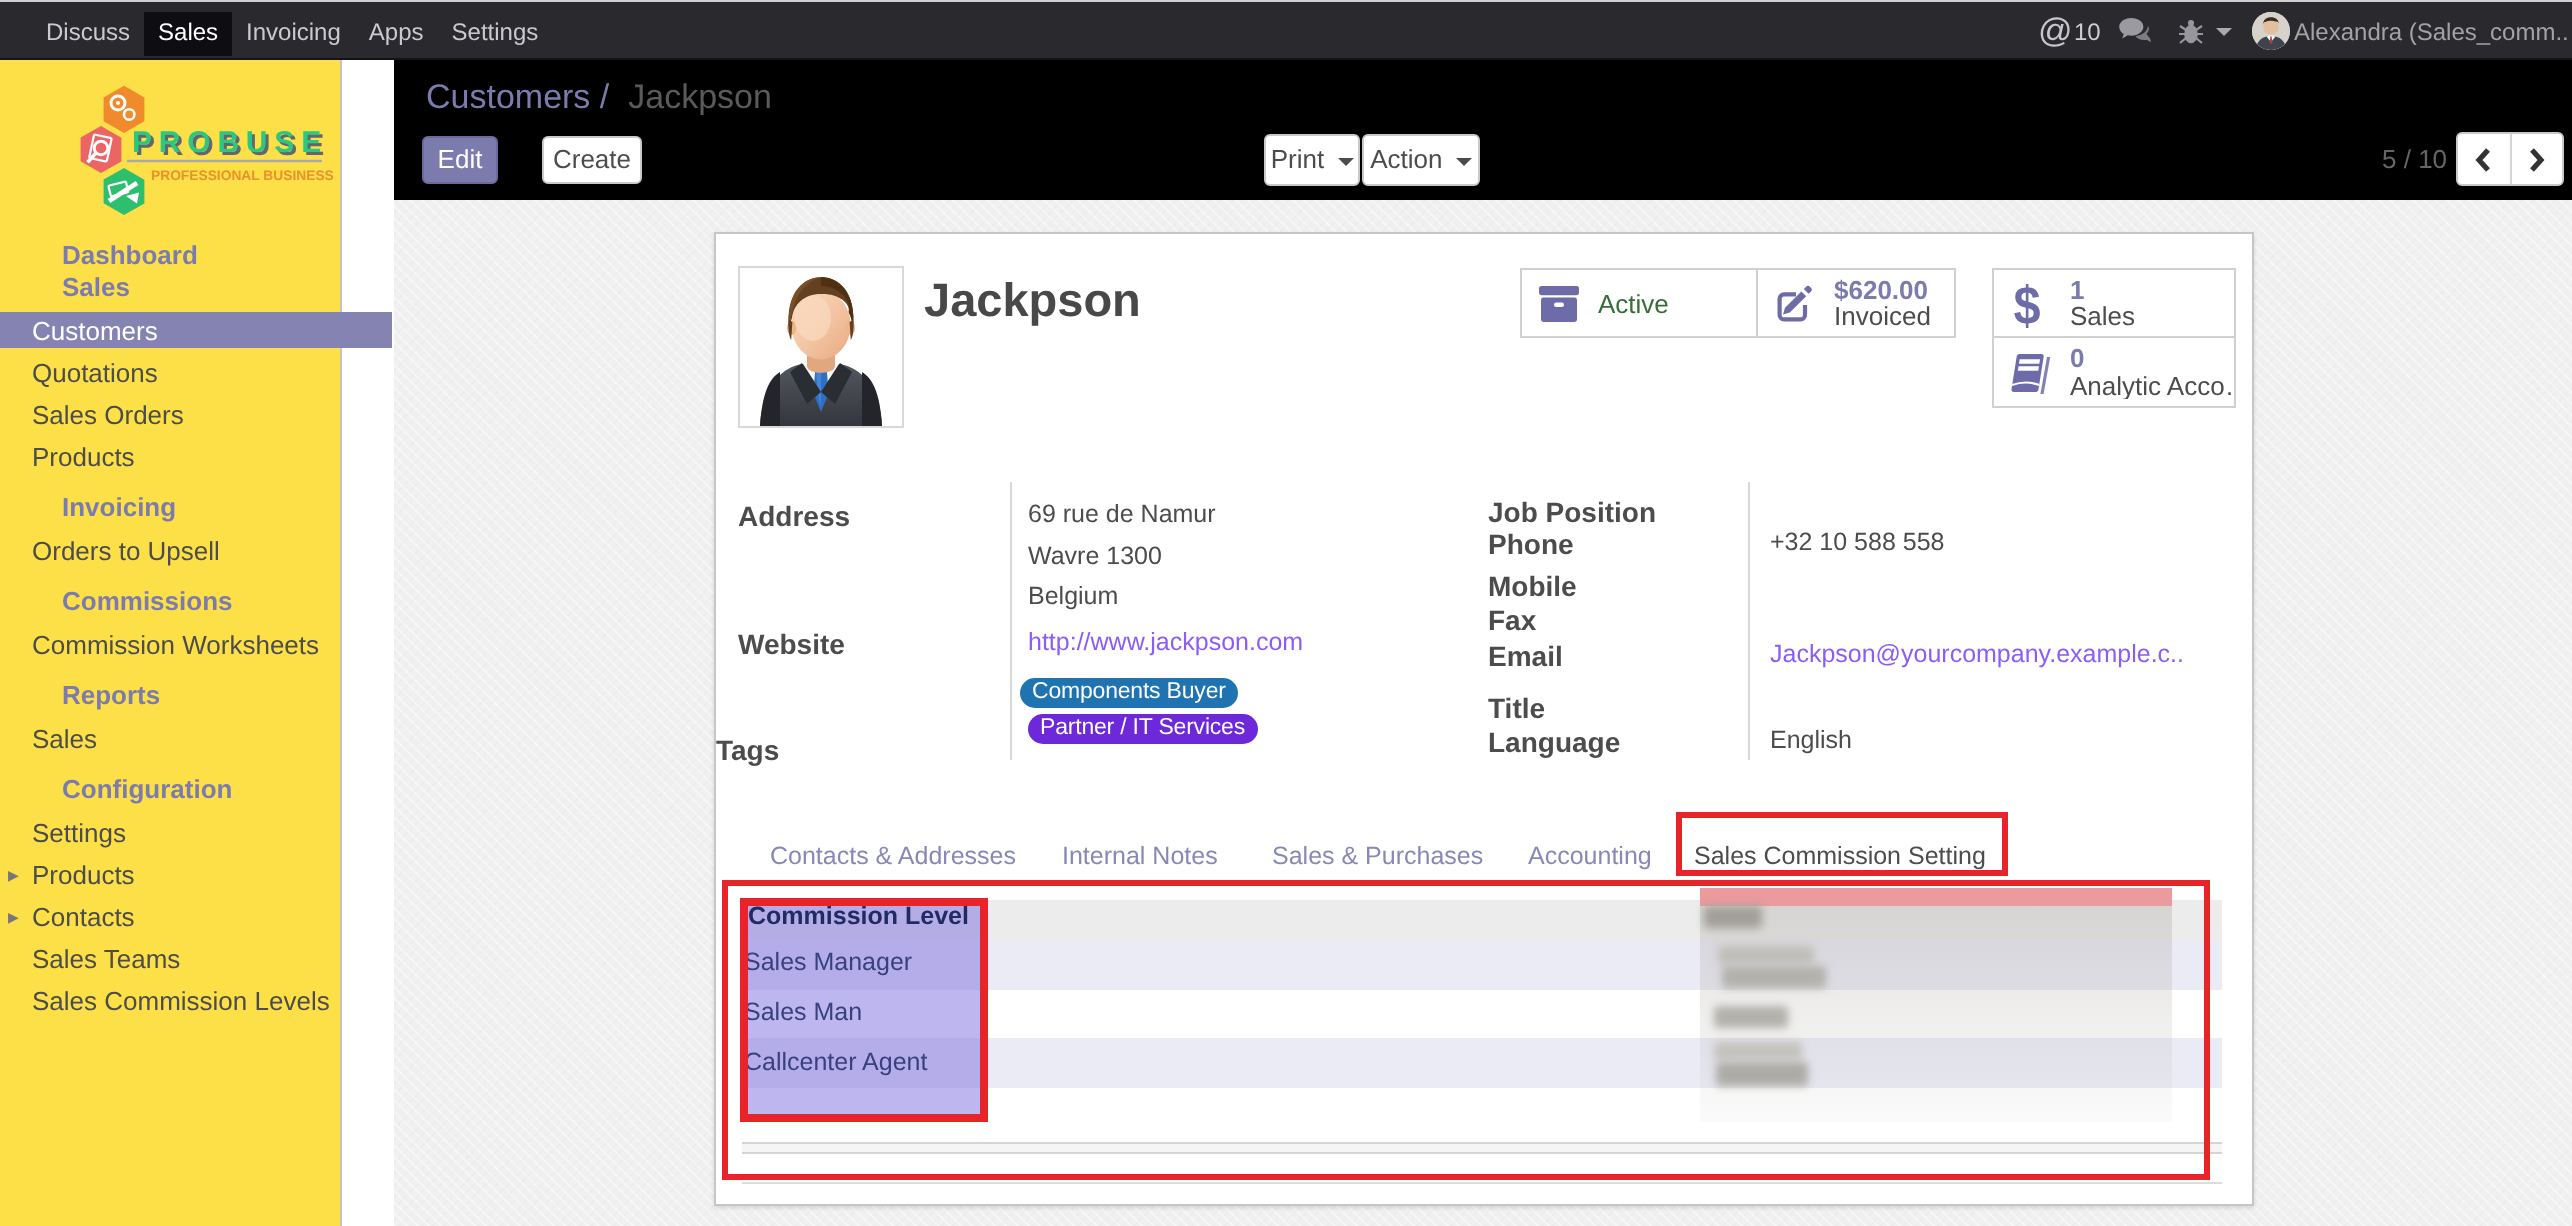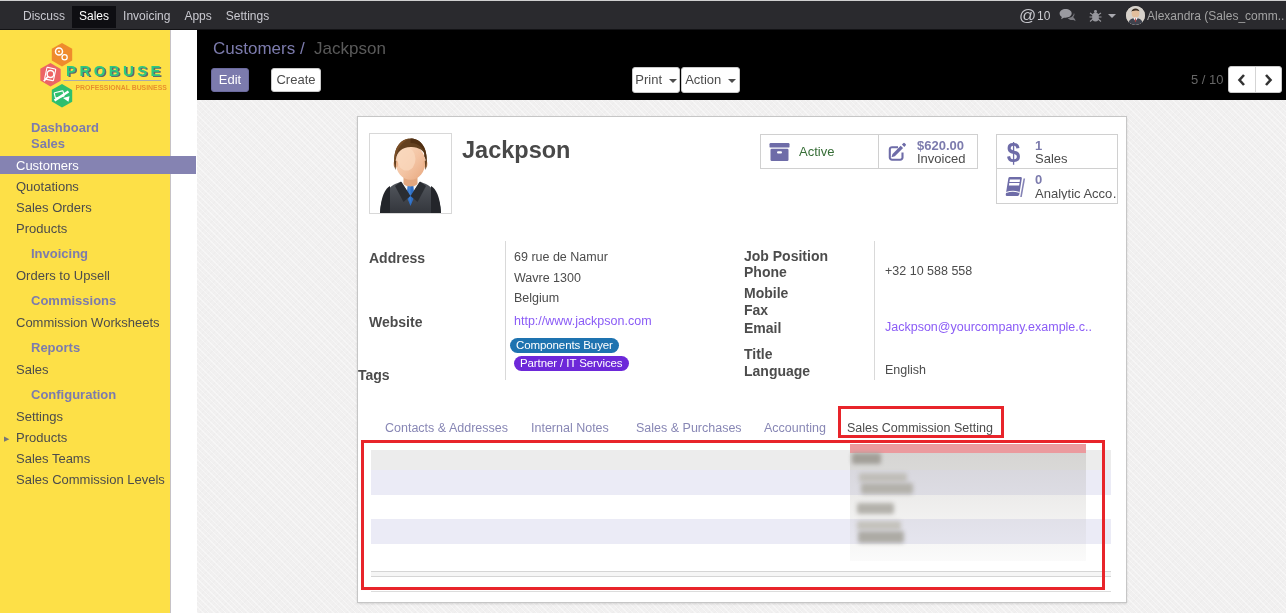--- a/index.html
+++ b/index.html
@@ -177,20 +177,21 @@
     <div class="sitem">Products</div>
     <div class="shead">Invoicing</div>
     <div class="sitem">Orders to Upsell</div>
     <div class="shead">Commissions</div>
     <div class="sitem">Commission Worksheets</div>
     <div class="shead">Reports</div>
     <div class="sitem">Sales</div>
     <div class="shead">Configuration</div>
     <div class="sitem">Settings</div>
     <div class="sitem"><span class="arr">▶</span>Products</div>
+    <div class="sitem"><span class="arr">▶</span>Contacts</div>
     <div class="sitem">Sales Teams</div>
     <div class="sitem">Sales Commission Levels</div>
   </div>
 </div>
 
 <div class="cpanel">
   <div class="breadcrumb"><a>Customers</a> <span style="color:#7c7bad">/</span>&nbsp; <span class="cur">Jackpson</span></div>
   <div class="btn primary bEdit">Edit</div>
   <div class="btn bCreate">Create</div>
   <div class="btn bPrint">Print <span class="caret"></span></div>
@@ -339,17 +340,25 @@
     <div class="blob" style="left:494px; top:336px; width:29px; height:11px; background:#a29f98;"></div>
     <div class="blob" style="left:501px; top:356px; width:48px; height:9px; background:#c0beb8;"></div>
     <div class="blob" style="left:503px; top:366px; width:52px; height:11px; background:#b3b1ab;"></div>
     <div class="blob" style="left:499px; top:386px; width:37px; height:11px; background:#b3b1ab;"></div>
     <div class="blob" style="left:499px; top:404px; width:44px; height:9px; background:#c4c2bc;"></div>
     <div class="blob" style="left:500px; top:414px; width:46px; height:12px; background:#adaba5;"></div>
 
     <div class="dline" style="top:454px;"></div>
     <div style="position:absolute; left:13px; top:474px; width:740px; height:1px; background:#dcdcdc;"></div>
 
+    <div class="pcol" style="left:12px; top:332px; width:124px; height:112px;">
+      <div style="position:absolute; inset:0; background:rgba(120,104,222,0.48);"></div>
+      <div class="pcell" style="top:3px; left:4px; font-weight:bold; color:#1f2a66;">Commission Level</div>
+      <div class="pcell" style="top:26px; left:2px; color:#39407e;">Sales Manager</div>
+      <div class="pcell" style="top:51px; left:2px; color:#39407e;">Sales Man</div>
+      <div class="pcell" style="top:76px; left:2px; color:#39407e;">Callcenter Agent</div>
+      <div style="position:absolute; inset:0; border:4px solid #e8242a;"></div>
+    </div>
 
     <div class="redbox" style="left:3px; top:323px; width:744px; height:150px;"></div>
     <div class="redbox" style="left:480px; top:289px; width:166px; height:32px; background:transparent;"></div>
   </div>
 </div>
 
 </body></html>

